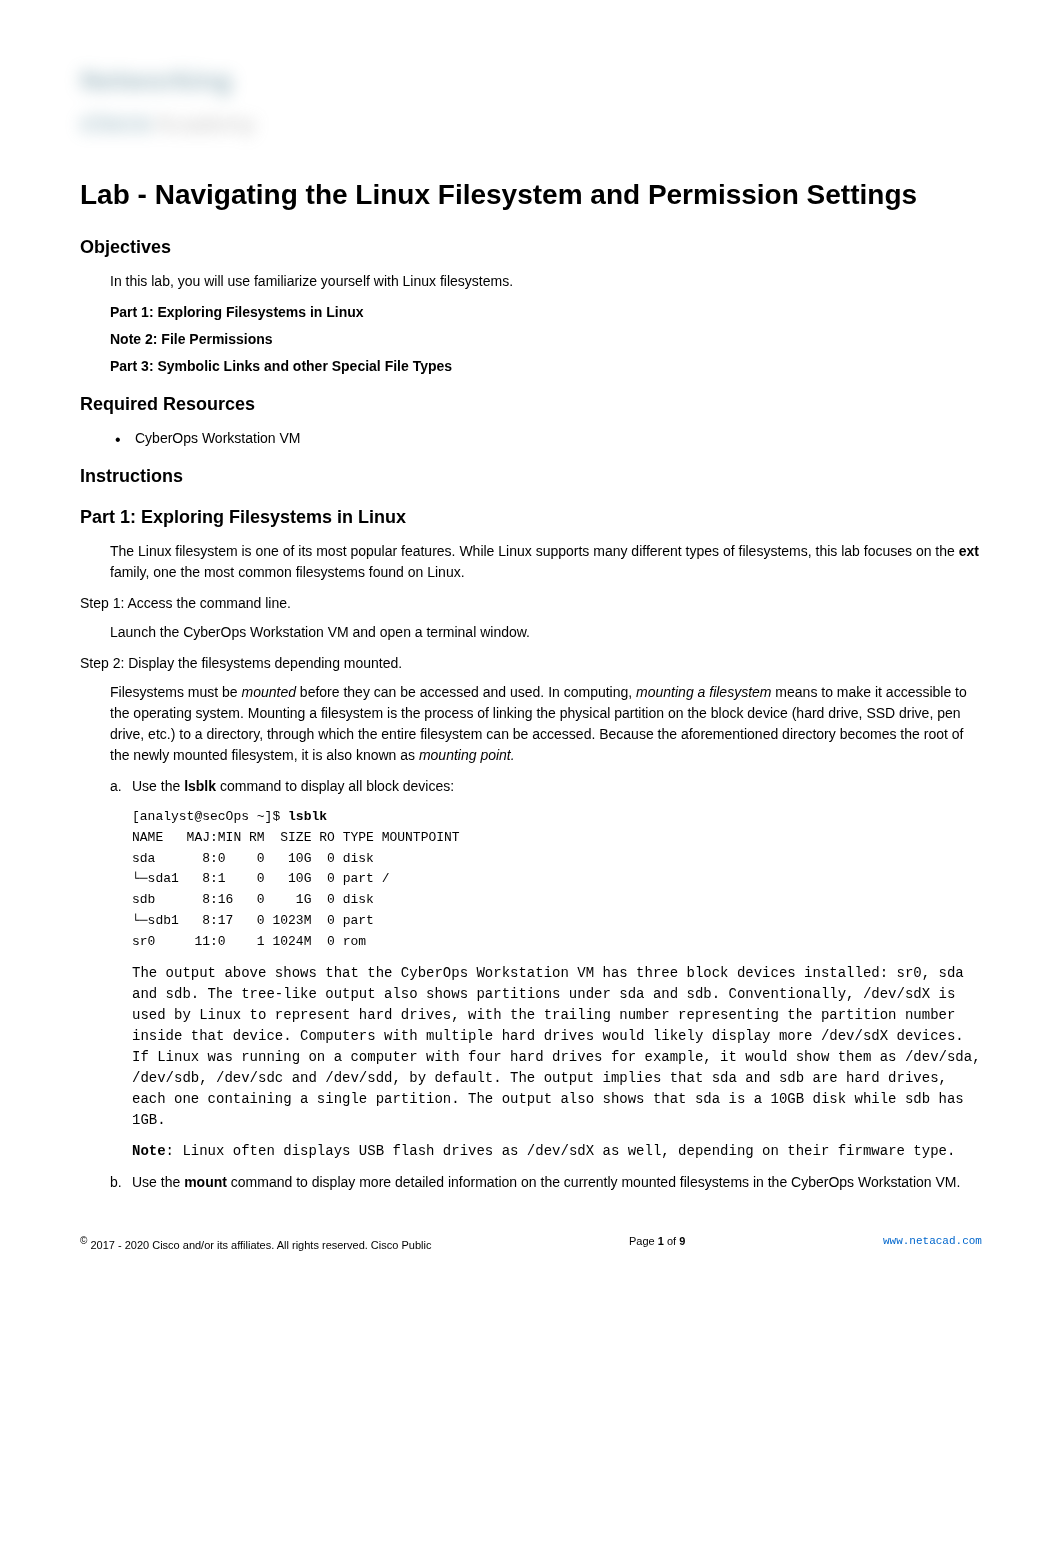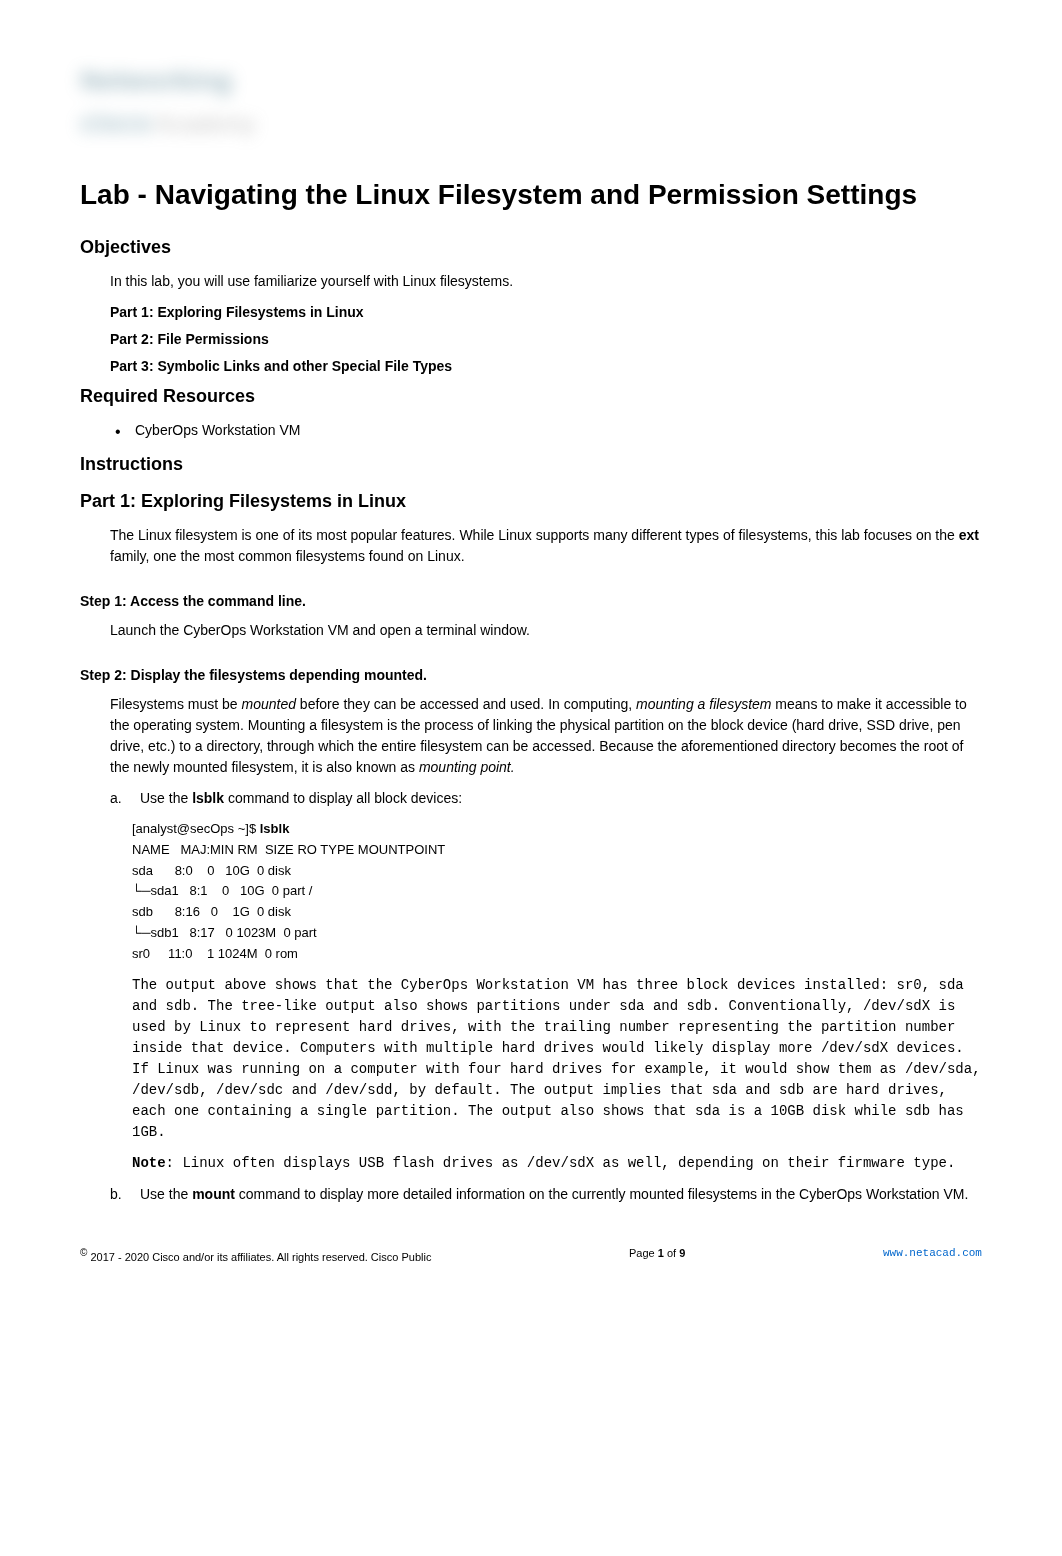--- a/index.html
+++ b/index.html
@@ -37,27 +37,27 @@
       color: #888;
     }
     h1 {
       font-size: 28px;
       font-weight: bold;
       margin-bottom: 18px;
     }
     h2 {
       font-size: 18px;
       font-weight: bold;
-      margin-top: 6px;
+      margin-top: 14px;
       margin-bottom: 10px;
     }
     h3 {
       font-size: 14px;
-      font-weight: bold;
-      margin-top: 24px;
+      font-weight: normal;
+      margin-top: 10px;
       margin-bottom: 8px;
     }
     .body-text {
       margin-left: 30px;
       margin-bottom: 10px;
     }
     .bold-line {
       font-weight: bold;
       margin-left: 30px;
       margin-bottom: 6px;
@@ -76,24 +76,23 @@
     .lettered {
       margin-left: 30px;
       margin-bottom: 10px;
       display: flex;
     }
     .lettered-label {
       min-width: 22px;
     }
     .lettered-text {
       flex: 1;
-      margin-left: 8px;
     }
     .code-block {
-      font-family: Liberation Sans, sans-serif;
+      font-family: Liberation Mono, monospace;
       font-size: 13px;
       margin-left: 52px;
       margin-bottom: 10px;
       white-space: pre;
       line-height: 1.6;
     }
     .code-cmd {
       font-weight: bold;
     }
     .inline-bold {
@@ -137,21 +136,21 @@
     <span class="logo-text-2">cisco</span>
     <span class="logo-sub">Academy</span>
   </div>
 </div>
 
 <h1>Lab - Navigating the Linux Filesystem and Permission Settings</h1>
 
 <h2>Objectives</h2>
 <p class="body-text">In this lab, you will use familiarize yourself with Linux filesystems.</p>
 <p class="bold-line">Part 1: Exploring Filesystems in Linux</p>
-<p class="bold-line">Part 2: File Permissions</p>
+<p class="bold-line">Note 2: File Permissions</p>
 <p class="bold-line">Part 3: Symbolic Links and other Special File Types</p>
 
 <h2>Required Resources</h2>
 <p class="bullet-line">CyberOps Workstation VM</p>
 
 <h2>Instructions</h2>
 
 <h2>Part 1: Exploring Filesystems in Linux</h2>
 <p class="body-text">
   <span>The Linux filesystem is one of its most popular features. While Linux supports many different types of filesystems, this lab focuses on the </span><span class="inline-bold">ext</span><span> family, one the most common filesystems found on Linux.</span>

